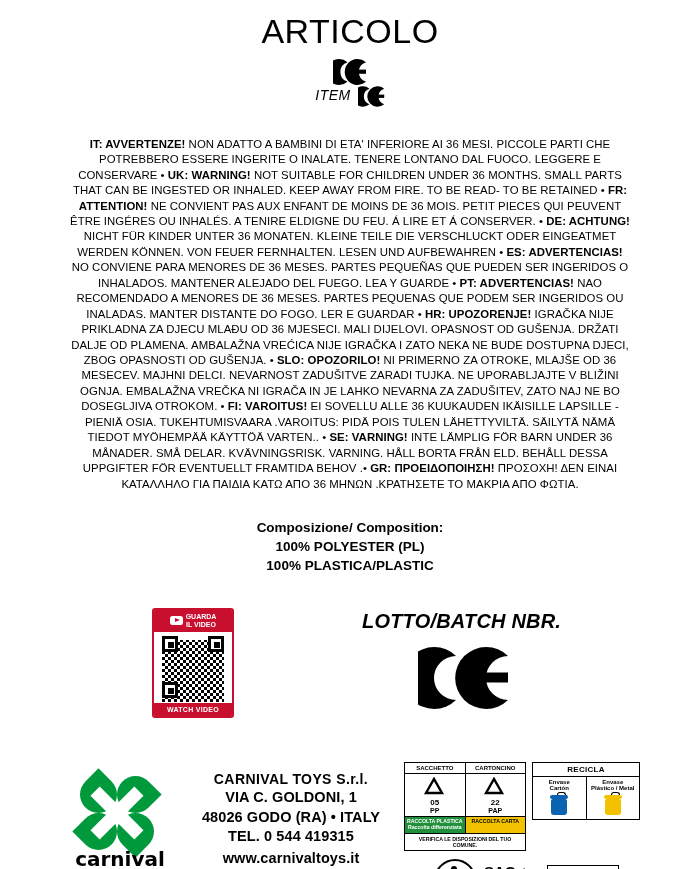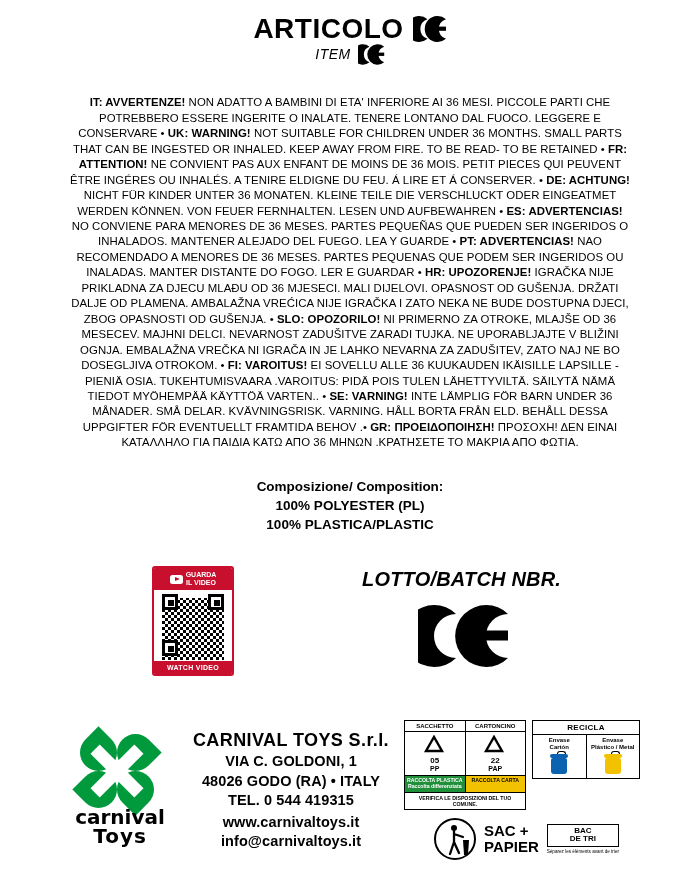--- a/index.html
+++ b/index.html
@@ -13,28 +13,29 @@
     position: relative;
     overflow: hidden;
   }
 
   
   .header {
     text-align: center;
     padding-top: 14px;
   }
   .header-line1 {
-    font-size: 28px;
-    font-weight: bold;
+    font-size: 34px;
+    font-weight: normal;
     letter-spacing: 0.5px;
     line-height: 1.05;
     display: flex;
     align-items: center;
     justify-content: center;
     gap: 9px;
+    flex-direction: column;
   }
   .header-line2 {
     font-size: 14px;
     font-style: italic;
     letter-spacing: 0.5px;
     line-height: 1.1;
     margin-top: 1px;
     display: flex;
     align-items: center;
     justify-content: center;
@@ -243,21 +244,21 @@
     position: absolute;
     left: 176px;
     top: 8px;
     width: 230px;
     text-align: center;
     font-size: 14.5px;
     font-weight: bold;
     line-height: 1.34;
     letter-spacing: 0.1px;
   }
-  .addr .name { font-size: 18px; letter-spacing: 0.4px; }
+  .addr .name { font-size: 14px; letter-spacing: 0.4px; }
   .addr .web { margin-top: 2px; }
 
   
   .recy {
     position: absolute;
     left: 404px;
     top: 0px;
     width: 250px;
   }
   .recy-top {

